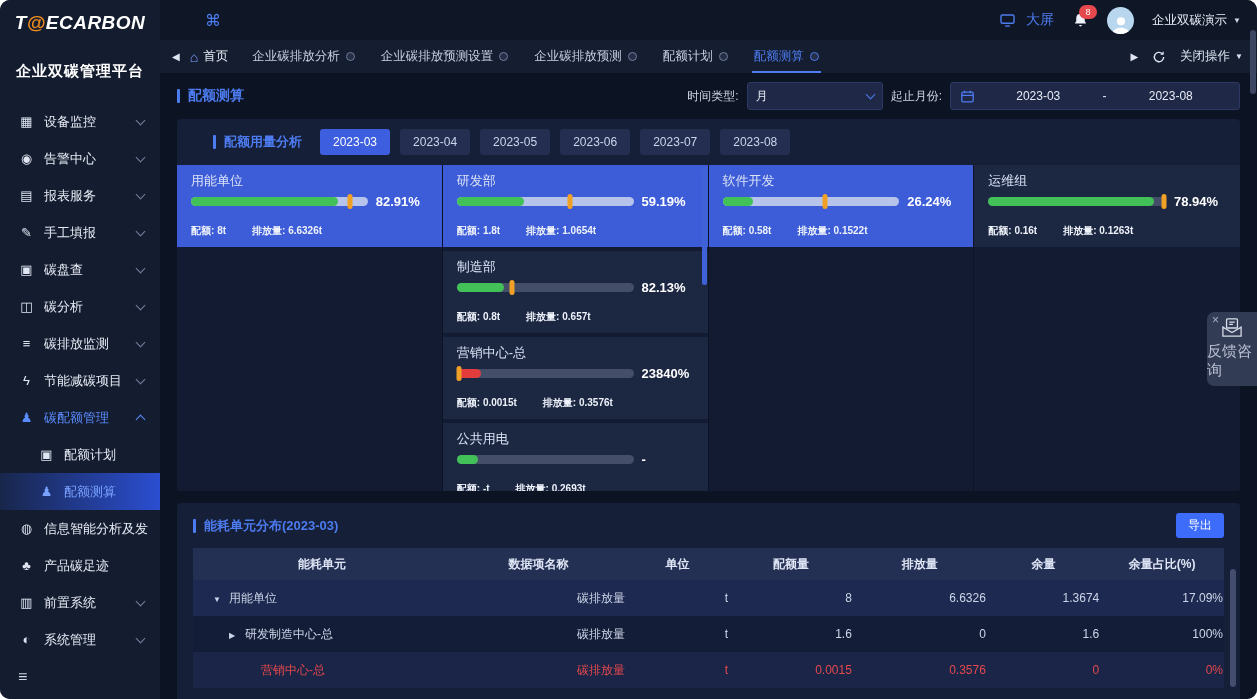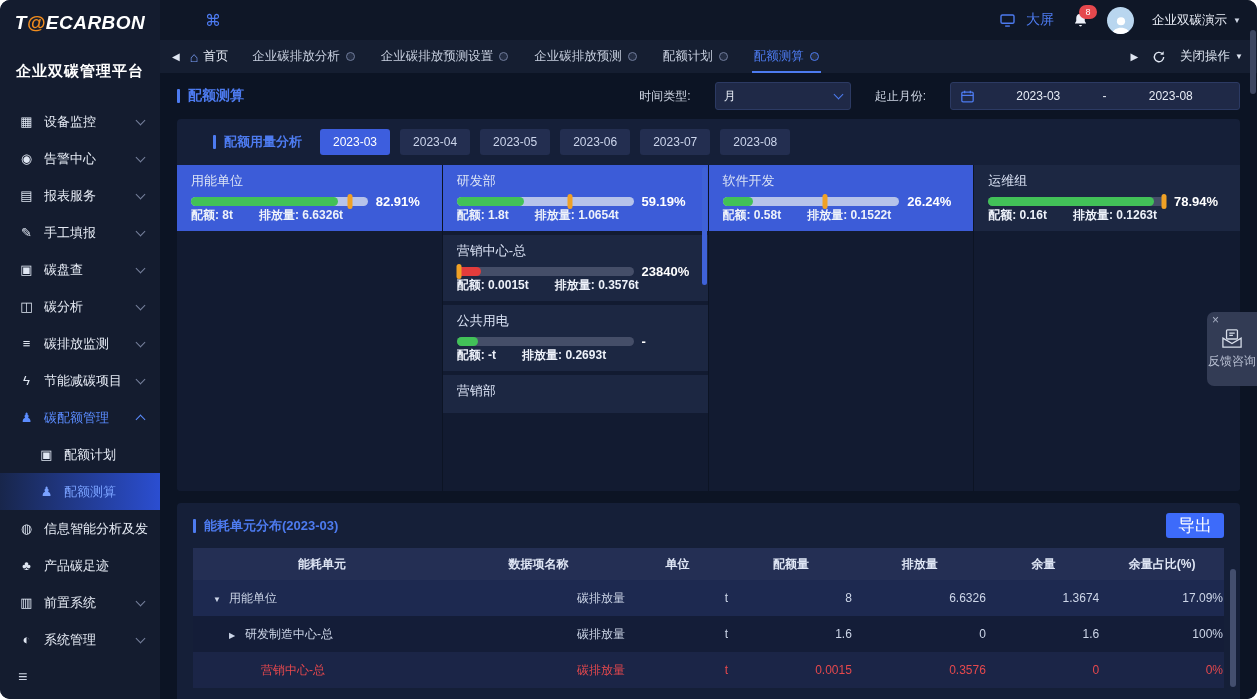--- a/index.html
+++ b/index.html
@@ -45,21 +45,21 @@
   .tabbar-right{margin-left:auto;display:flex;align-items:center;gap:14px;margin-right:14px;color:#dfe6f2;}
   .tab-play{font-size:10px;cursor:pointer;}
   .refresh{cursor:pointer;display:flex;}
   .closeops{display:flex;align-items:center;gap:5px;cursor:pointer;font-size:12.5px;}
   .closeops .tri{font-size:8px;}
   
   .content{flex:1;padding:0 17px;overflow:hidden;background:#0c1424;}
   .page-head{height:42px;display:flex;align-items:center;margin-top:2px;}
   .sec-title{display:flex;align-items:center;gap:8px;color:#4d7bf0;font-weight:bold;font-size:14px;}
   .sec-bar{width:3px;height:14px;background:#4d7bf0;border-radius:1px;}
-  .filters{margin-left:auto;display:flex;align-items:center;gap:24px;font-size:12px;color:#cfd6e4;}
+  .filters{margin-left:auto;display:flex;align-items:center;gap:8px;font-size:12px;color:#cfd6e4;}
   .select-box{width:118px;height:26px;background:#1f2947;border:1px solid #2c3a63;border-radius:3px;display:flex;align-items:center;padding:0 8px;cursor:pointer;color:#e6ebf5;}
   .select-box .sel-chev{margin-left:auto;width:6px;height:6px;border-right:1.5px solid #4d7bf0;border-bottom:1.5px solid #4d7bf0;transform:rotate(45deg);margin-top:-3px;}
   .range-box{width:268px;height:26px;background:#1f2947;border:1px solid #2c3a63;border-radius:3px;display:flex;align-items:center;padding:0 10px;gap:6px;cursor:pointer;color:#e6ebf5;}
   .range-box .rg{flex:1;text-align:center;}
   
   .panel{background:#151f38;border-radius:4px;position:relative;}
   .panel1{height:372px;overflow:hidden;margin-top:2px;}
   .panel1-head{display:flex;align-items:center;gap:18px;padding:10px 16px 8px 16px;margin-left:20px;}
   .p-title{display:flex;align-items:center;gap:8px;color:#4d7bf0;font-weight:bold;font-size:13px;}
   .months{display:flex;gap:10px;}
@@ -72,41 +72,41 @@
   .card.selected{background:#3c5cd8;}
   .card-name{color:#dbe3f5;font-size:13px;line-height:15px;margin-bottom:6px;}
   .bar-row{display:flex;align-items:center;gap:8px;height:14px;}
   .bar-track{flex:1;height:9px;border-radius:5px;background:#454e68;position:relative;}
   .card.selected .bar-track{background:#b6c3ea;}
   .bar-fill{position:absolute;left:0;top:0;height:100%;border-radius:5px;}
   .bar-fill.green{background:#42c158;}
   .bar-fill.red{background:#e23c3c;}
   .bar-marker{position:absolute;top:-3px;width:5px;height:15px;border-radius:3px;background:#f0a125;transform:translateX(-50%);}
   .card-pct{color:#fff;font-weight:bold;font-size:13px;min-width:52px;}
-  .card-stats{margin-top:0;display:flex;gap:26px;color:#eef2fa;font-size:12px;font-weight:bold;line-height:14px;}
+  .card-stats{margin-top:16px;display:flex;gap:26px;color:#eef2fa;font-size:10px;font-weight:bold;line-height:14px;}
   .col-scrollbar{position:absolute;right:1px;top:2px;width:5px;height:118px;border-radius:3px;background:#3f62d8;cursor:pointer;z-index:2;}
   
   .panel2{margin-top:12px;height:640px;overflow:hidden;}
   .panel2-head{display:flex;align-items:center;padding:10px 16px 8px 16px;}
-  .export-btn{margin-left:auto;background:#3d6bfa;color:#fff;border:none;border-radius:3px;height:25px;padding:0 12px;font-size:17px;cursor:pointer;font-family:inherit;}
+  .export-btn{margin-left:auto;background:#3d6bfa;color:#fff;border:none;border-radius:3px;height:25px;padding:0 12px;font-size:12px;cursor:pointer;font-family:inherit;}
   table.dist{width:calc(100% - 32px);margin:2px 16px 16px 16px;border-collapse:collapse;font-size:12px;}
   table.dist th{background:#242f54;color:#dfe6f5;font-weight:bold;height:30px;text-align:center;}
   table.dist td{height:34px;color:#cdd6e8;text-align:right;}
   table.dist tr.r0 td{background:#1d2950;}
   table.dist tr.r1 td{background:#141d38;}
   table.dist tr.r2 td{background:#1b2547;}
   table.dist tr.alert td{color:#e5484d;}
   td.c-unit,th.c-unit{text-align:left !important;}
   .row-arrow{font-size:8px;margin-right:6px;color:#cdd6e8;display:inline-block;width:10px;}
   .tbl-scrollbar{position:absolute;right:4px;top:66px;width:6px;height:118px;border-radius:3px;background:#434e6e;cursor:pointer;}
   
   .page-scrollbar{position:absolute;right:1px;top:30px;width:6px;height:64px;border-radius:3px;background:#3c4660;cursor:pointer;z-index:9;}
   .feedback{position:absolute;right:0;top:312px;width:50px;height:74px;background:rgba(54,62,88,.93);border-radius:7px 0 0 7px;z-index:8;display:flex;flex-direction:column;align-items:center;justify-content:center;gap:4px;cursor:pointer;}
   .fb-close{position:absolute;top:1px;left:5px;color:#aab2c6;font-size:12px;cursor:pointer;}
-  .fb-label{color:#b9c0d2;font-size:12px;}
+  .fb-label{color:#b9c0d2;font-size:15px;}
 </style>
 </head>
 <body>
 
 <div class="app">
 
   <aside class="sidebar">
     <div class="logo">
       <span>T</span>
         <span class="at">@</span>
@@ -334,20 +334,34 @@
     <div class="bar-row">
       <div class="bar-track">
         <div class="bar-fill green" style="width: 38%;"></div>
         <div class="bar-marker" style="left: 64%;"></div>
       </div>
       <div class="card-pct">59.19%</div>
     </div>
     <div class="card-stats">
       <span class="stat"><span class="q-l">配额:</span> <span class="q-v">1.8t</span></span>
       <span class="stat"><span class="e-l">排放量:</span> <span class="e-v">1.0654t</span></span>
+    </div>
+  </div>
+              <div class="card">
+    <div class="card-name">制造部</div>
+    <div class="bar-row">
+      <div class="bar-track">
+        <div class="bar-fill green" style="width: 27%;"></div>
+        <div class="bar-marker" style="left: 31%;"></div>
+      </div>
+      <div class="card-pct">82.13%</div>
+    </div>
+    <div class="card-stats">
+      <span class="stat"><span class="q-l">配额:</span> <span class="q-v">0.8t</span></span>
+      <span class="stat"><span class="e-l">排放量:</span> <span class="e-v">0.657t</span></span>
     </div>
   </div>
               <div class="card">
     <div class="card-name">营销中心-总</div>
     <div class="bar-row">
       <div class="bar-track">
         <div class="bar-fill red" style="width: 14%;"></div>
         <div class="bar-marker" style="left: 1%;"></div>
       </div>
       <div class="card-pct">23840%</div>

